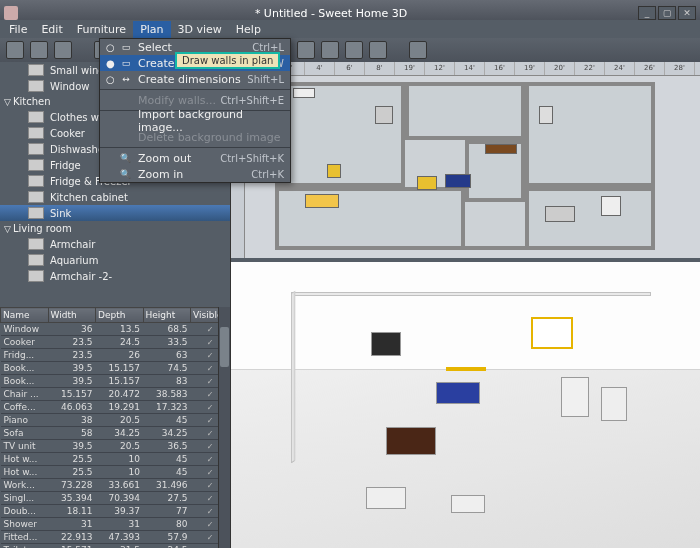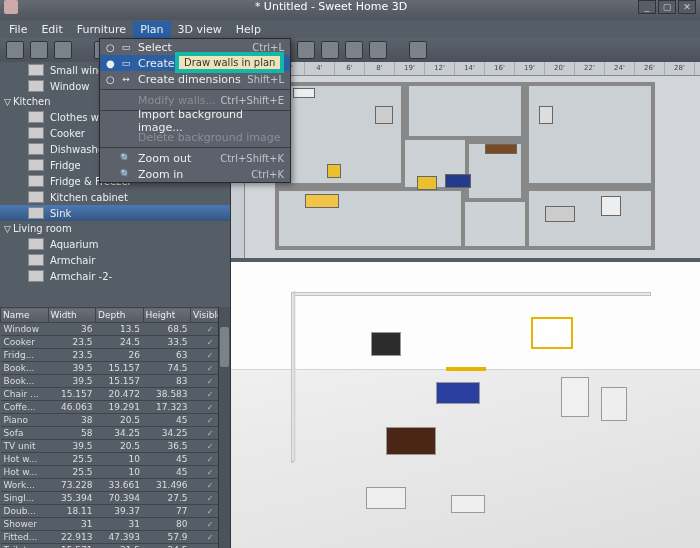--- a/index.html
+++ b/index.html
@@ -1,17 +1,17 @@
 <!DOCTYPE html>
 <html><head>
 <meta charset="utf-8">
 <style>
   * { box-sizing: border-box; margin: 0; padding: 0; font-family: "DejaVu Sans", Arial, sans-serif; }
   body { width: 700px; height: 548px; background: #555d66; color: #000; font-size: 11px; overflow: hidden; position: relative; }
-  .titlebar { height: 20px; background: linear-gradient(#656a73,#4e535c); color: #fff; display: flex; align-items: flex-start; padding: 0 4px; }
+  .titlebar { height: 20px; background: linear-gradient(#656a73,#4e535c); color: #fff; display: flex; align-items: flex-end; padding: 0 4px; }
   .title-icon { width: 14px; height: 14px; background: #caa; border-radius: 2px; margin-right: 6px; }
   .title-text { flex: 1; text-align: center; font-size: 11px; }
   .win-controls { display: flex; gap: 2px; }
   .win-btn { width: 18px; height: 14px; border: 1px solid #333; background: #555d66; display: flex; align-items: center; justify-content: center; color: #ccc; font-size: 9px; }
   .menubar { height: 18px; background: #555d66; color: #eee; display: flex; align-items: center; padding: 0 2px; font-size: 11px; }
   .menu-item { padding: 2px 7px; }
   .menu-item.active { background: #2a5fa3; }
   .toolbar { height: 24px; background: linear-gradient(#5b626b,#4c525b); display: flex; align-items: center; padding: 0 6px; gap: 6px; }
   .tbtn { width: 18px; height: 18px; background: #7a828a; border: 1px solid #333; border-radius: 2px; }
   .tbspacer { width: 10px; }
@@ -51,21 +51,21 @@
   
   .dropdown { position:absolute; top:38px; left:99px; width:192px; background:#5b626b; border:1px solid #2a2a2a; box-shadow:2px 2px 6px rgba(0,0,0,.4); z-index:20; color:#eee; font-size:11px; }
   .dropdown .mi { display:flex; align-items:center; height:16px; padding:0 6px; }
   .dropdown .mi .radio { width:12px; font-size:10px; }
   .dropdown .mi .ic { width:16px; height:12px; margin-right:4px; display:flex; align-items:center; justify-content:center; font-size:9px;}
   .dropdown .mi .lbl { flex:1; }
   .dropdown .mi .accel { color:#c0c5cc; font-size:10px; }
   .dropdown .mi.sel { background:#2a5fa3; }
   .dropdown .mi.disabled { color:#8a8f96; }
   .dropdown hr { border:none; border-top:1px solid #3a3f46; margin:2px 0; }
-  .tooltip { position:absolute; top:52px; left:175px; background:#eee3b8; border:4px solid #14b8a6; color:#333; font-size:10px; padding:1px 5px; z-index:25;}
+  .tooltip { position:absolute; top:52px; left:175px; background:#eee3b8; border:2px solid #14b8a6; color:#333; font-size:10px; padding:1px 5px; z-index:25;}
 </style>
 </head>
 <body>
 
 <div class="titlebar">
   <div class="title-icon"></div>
   <div class="title-text">* Untitled - Sweet Home 3D</div>
   <div class="win-controls">
     <div class="win-btn">_</div>
     <div class="win-btn">▢</div>
@@ -193,25 +193,25 @@
           <span class="cat-swatch"></span>
           <span>Kitchen cabinet</span>
         </div>
         <div class="cat-item selected">
           <span class="cat-swatch"></span>
           <span>Sink</span>
         </div>
         <div class="cat-group"><span class="tri">▽</span>Living room</div>
         <div class="cat-item">
           <span class="cat-swatch"></span>
+          <span>Armchair</span>
+        </div>
+        <div class="cat-item">
+          <span class="cat-swatch"></span>
           <span>Aquarium</span>
-        </div>
-        <div class="cat-item">
-          <span class="cat-swatch"></span>
-          <span>Armchair</span>
         </div>
         <div class="cat-item">
           <span class="cat-swatch"></span>
           <span>Armchair -2-</span>
         </div>
       </div>
     <div class="grid-wrap">
       <table class="grid" id="grid">
         <colgroup>
             <col style="width:44px">

